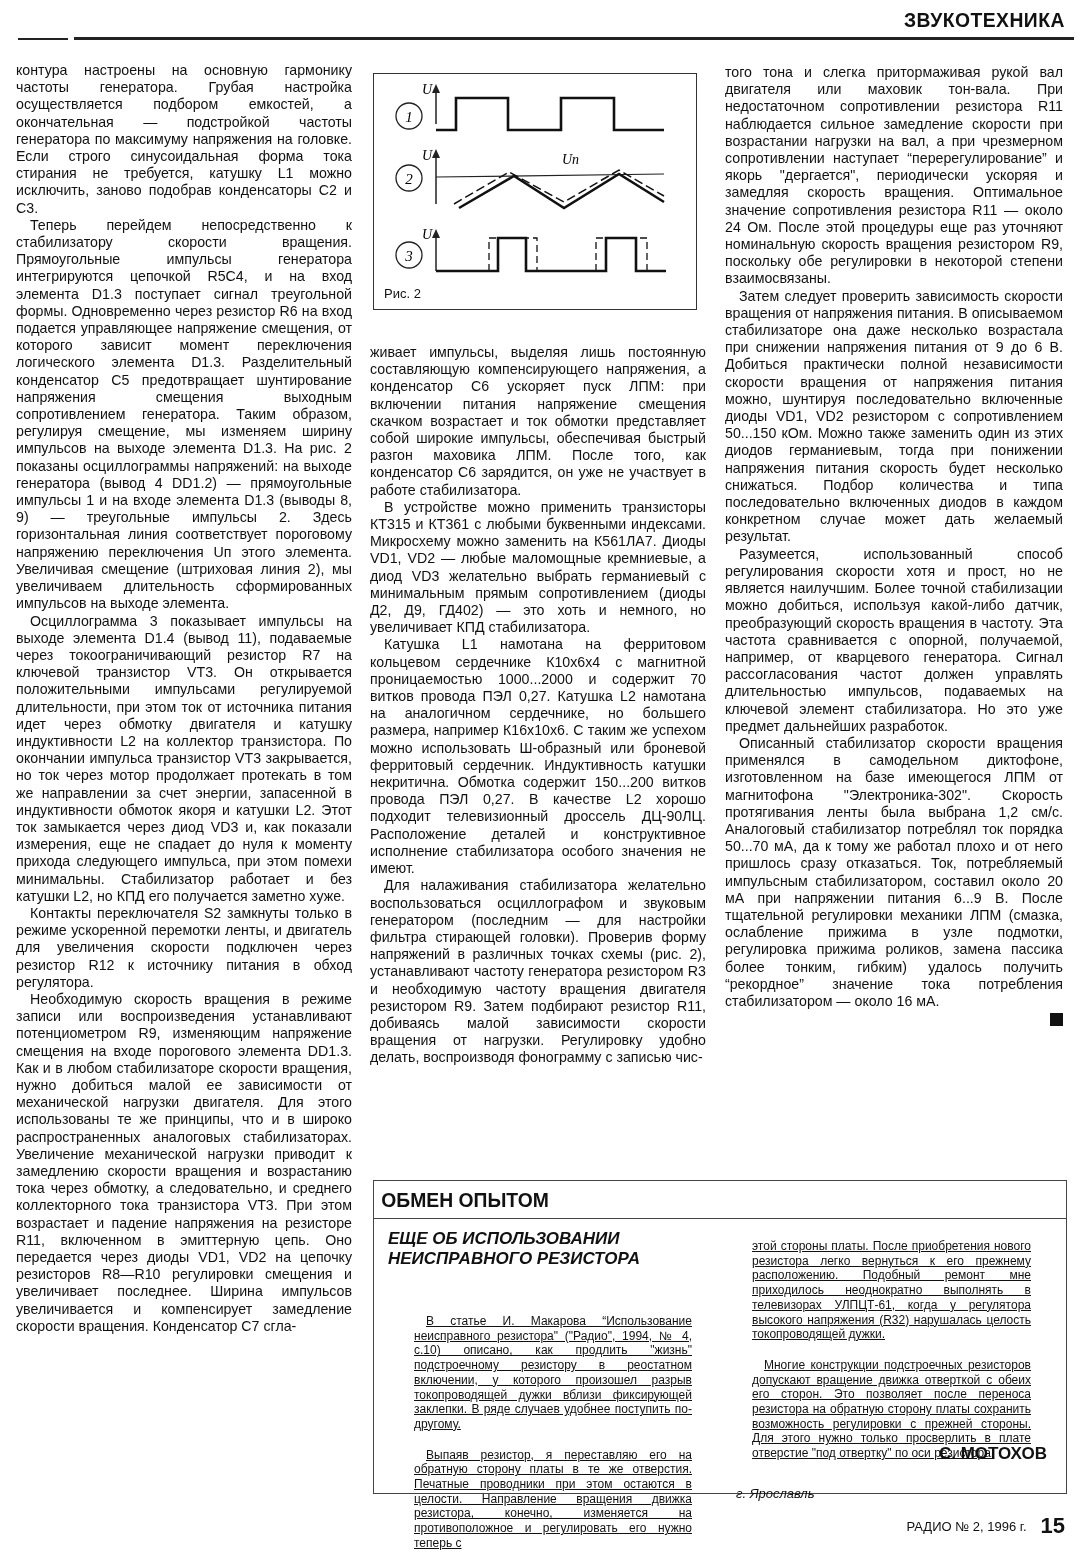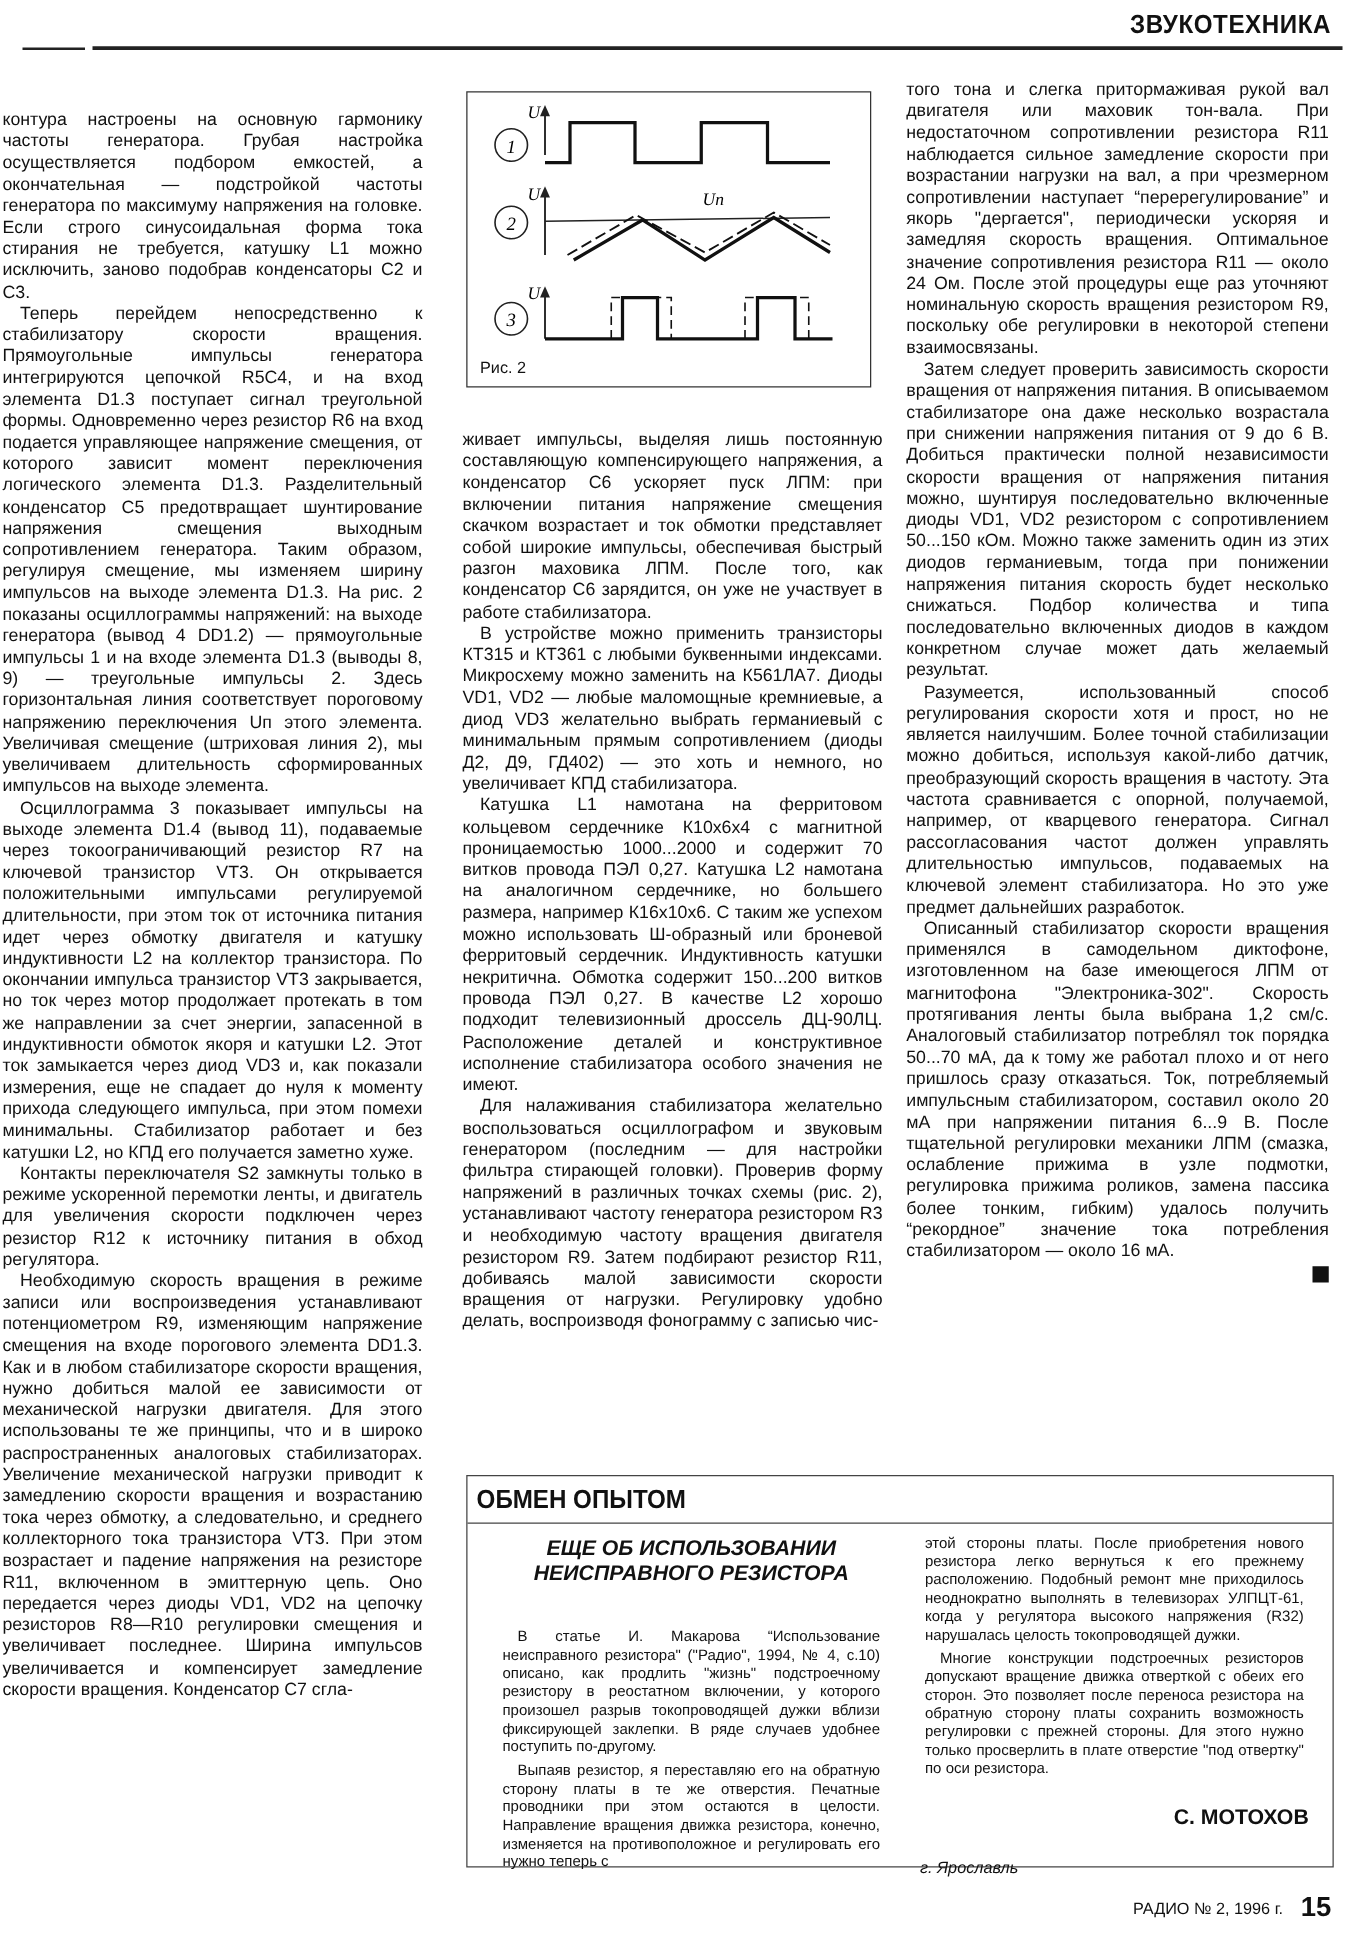--- a/index.html
+++ b/index.html
@@ -5,35 +5,35 @@
   html, body { margin: 0; padding: 0; background: #ffffff; }
   body { width: 1085px; height: 1555px; position: relative; overflow: hidden;
          font-family: "Liberation Sans", sans-serif; color: #111; }
   .section-title { position: absolute; right: 20px; top: 8px; font-size: 21px; font-weight: bold;
          letter-spacing: 0.5px; transform: scaleX(0.92); transform-origin: right; }
   .rule-left { position: absolute; left: 18px; top: 38px; width: 50px; height: 2px; background: #222; }
   .rule-main { position: absolute; left: 74px; top: 37px; width: 1000px; height: 3px; background: #222; }
   .col { position: absolute; font-size: 14.2px; line-height: 17.2px; text-align: justify; }
   .col p { margin: 0; text-indent: 14px; }
   .col p.cont { text-indent: 0; }
-  #col1 { left: 2px; top: 62px; width: 336px; margin-top: 26px; }
+  #col1 { left: 16px; top: 62px; width: 336px; }
   #col2 { left: 370px; top: 344px; width: 336px; }
   #col3 { left: 725px; top: 64px; width: 338px; }
   .endmark { display: inline-block; width: 13px; height: 13px; background: #111; float: right; margin-top: 3px; }
   .figure { position: absolute; left: 373px; top: 73px; width: 322px; height: 235px; border: 1.5px solid #333; }
   .figure svg { position: absolute; left: 0; top: 0; }
   .fig-caption { position: absolute; left: 10px; bottom: 8px; font-weight: normal; font-size: 13px; }
   .box { position: absolute; left: 373px; top: 1180px; width: 692px; height: 312px; border: 1.2px solid #444; }
   .box-head { position: absolute; left: 0; top: 0; width: 100%; height: 37px; border-bottom: 1.2px solid #444;
               font-weight: bold; font-size: 21px; line-height: 37px; }
   .box-head span { display: inline-block; transform: scaleX(0.92); }
-  .art-title { position: absolute; left: 14px; top: 48px; width: 330px; text-align: center; font-weight: bold;
+  .art-title { position: absolute; left: 14px; top: 48px; width: 330px; font-weight: bold;
                font-style: italic; font-size: 17px; line-height: 20px; }
   .boxcol { position: absolute; font-size: 12px; line-height: 14.7px; text-align: justify; }
-  .boxcol p { margin: 4px; text-indent: 12px; }
+  .boxcol p { margin: 16px; text-indent: 12px; text-decoration: underline; }
   .boxcol p.cont { text-indent: 0; }
   #bcol1 { left: 24px; top: 117px; width: 310px; }
   #bcol2 { left: 362px; top: 42px; width: 311px; }
   .author { position: absolute; left: 362px; top: 263px; width: 311px; text-align: right; font-weight: bold; font-size: 17px; }
   .city { position: absolute; left: 362px; top: 305px; font-style: italic; font-size: 13px; }
   .footer { position: absolute; right: 20px; top: 1513px; font-size: 13px; }
   .footer .pg { font-weight: bold; font-size: 22px; margin-left: 14px; vertical-align: -2px; }
 </style>
 </head>
 <body>

